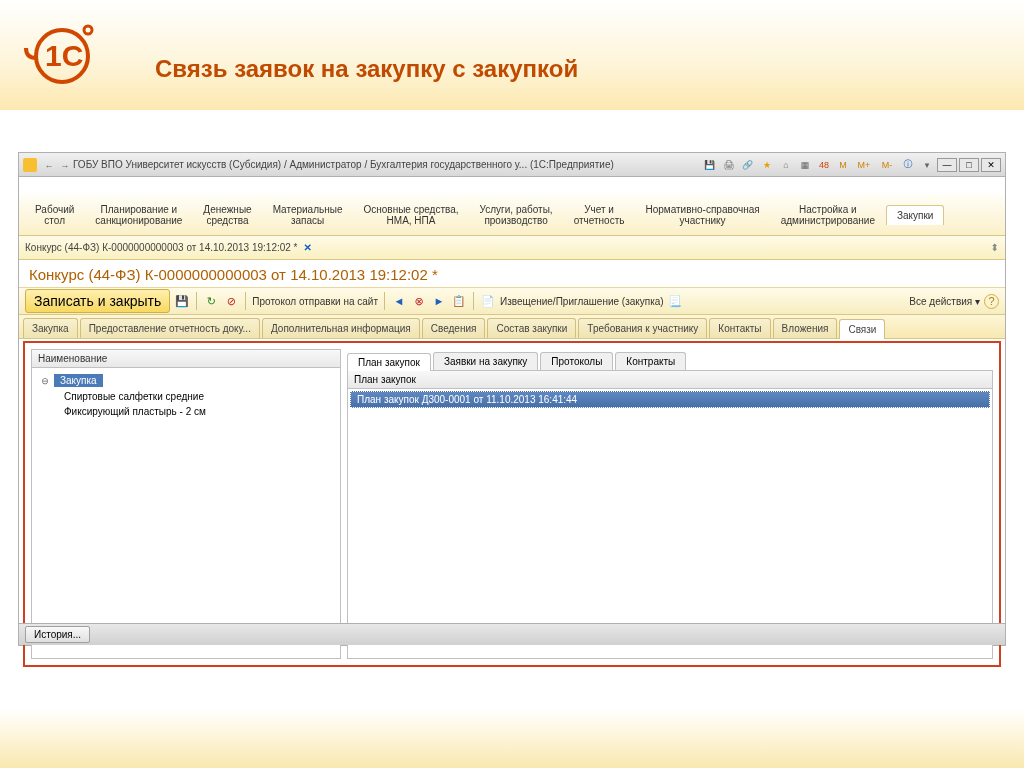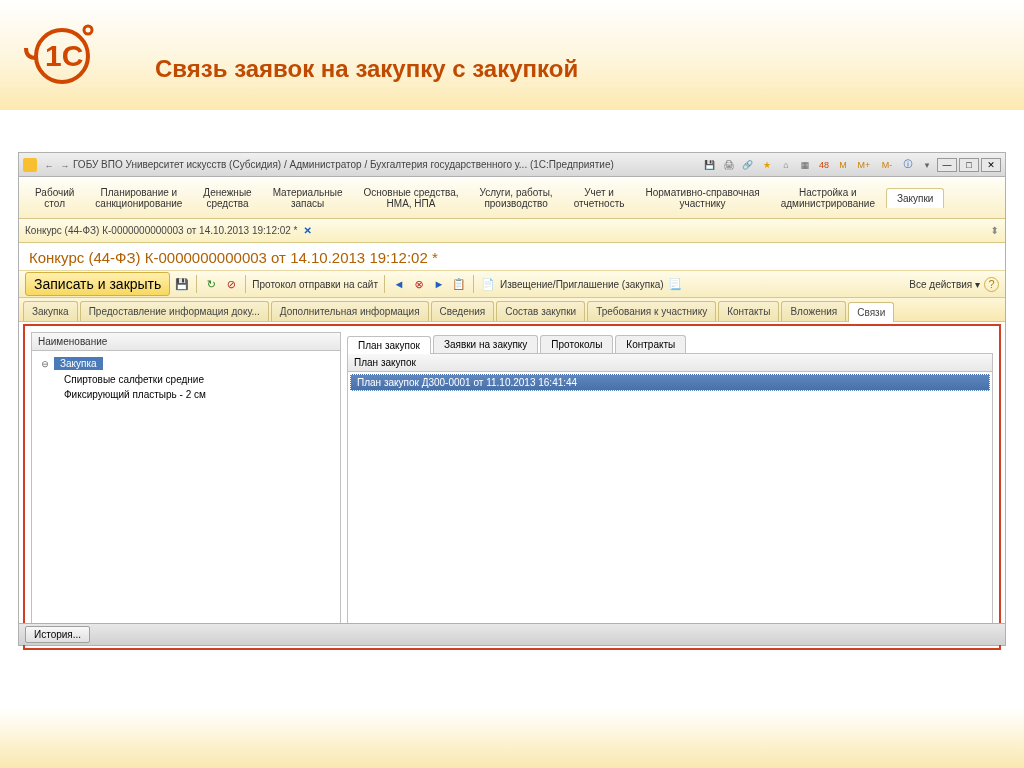--- a/index.html
+++ b/index.html
@@ -11,21 +11,21 @@
 
 .app-window { position: absolute; top: 152px; left: 18px; width: 988px; height: 494px; border: 1px solid #b0b0b0; background: #fff; }
 
 .titlebar { height: 24px; background: linear-gradient(#f0f0f0, #d8d8d8); display: flex; align-items: center; padding: 0 4px; font-size: 10px; border-bottom: 1px solid #b0b0b0; }
 .titlebar .tb-icon { width: 14px; height: 14px; margin-right: 4px; background: #f8c030; border-radius: 2px; }
 .titlebar .tb-text { flex: 1; color: #444; white-space: nowrap; overflow: hidden; text-overflow: ellipsis; }
 .titlebar .tb-icons { display: flex; gap: 3px; }
 .titlebar .tb-btn { width: 16px; height: 16px; display: flex; align-items: center; justify-content: center; font-size: 9px; color: #666; }
 .titlebar .win-btn { width: 20px; height: 14px; border: 1px solid #999; background: #e8e8e8; margin-left: 2px; display: flex; align-items: center; justify-content: center; font-size: 9px; }
 
-.sectionbar { height: 42px; background: linear-gradient(#fffef8, #fbf0c8); border-bottom: 1px solid #d8c888; display: flex; align-items: center; padding: 0 6px; font-size: 10px; }
+.sectionbar { height: 42px; background: linear-gradient(#fffef8, #fbf0c8); border-bottom: 1px solid #d8c888; display: flex; align-items: center; padding: 0 6px; font-size: 10px; margin-top: 17px; }
 .section-item { padding: 4px 10px; text-align: center; color: #333; line-height: 11px; cursor: pointer; border-right: 1px solid transparent; }
 .section-item.active { background: #fff; border: 1px solid #d8c888; border-bottom: none; border-radius: 3px 3px 0 0; }
 
 .doctab-bar { height: 24px; background: linear-gradient(#fffbe8, #faf0c0); border-bottom: 1px solid #d8c888; display: flex; align-items: center; padding: 0 6px; font-size: 10px; color: #444; }
 .doctab-bar .doctab { display: flex; align-items: center; gap: 6px; }
 .doctab-bar .close-x { color: #1060c0; font-weight: bold; cursor: pointer; }
 
 .doc-title { padding: 6px 10px 4px; font-size: 15px; color: #b06000; font-weight: normal; }
 
 .toolbar { height: 28px; background: linear-gradient(#fffbe8, #f8edc0); border-top: 1px solid #e8d8a0; border-bottom: 1px solid #d8c888; display: flex; align-items: center; padding: 0 6px; font-size: 10px; gap: 4px; }
@@ -154,21 +154,21 @@
     <span class="tb-ico">📄</span>
     <span class="tb-link">Извещение/Приглашение (закупка)</span>
     <span class="tb-ico">📃</span>
     <span class="tb-spacer"></span>
     <span class="tb-link">Все действия ▾</span>
     <span class="tb-ico" style="border:1px solid #d0b040;border-radius:8px;width:15px;height:15px;color:#b08000">?</span>
   </div>
 
   <div class="form-tabs">
     <div class="form-tab">Закупка</div>
-    <div class="form-tab">Предоставление информация доку...</div>
+    <div class="form-tab">Предоставление отчетность доку...</div>
     <div class="form-tab">Дополнительная информация</div>
     <div class="form-tab">Сведения</div>
     <div class="form-tab">Состав закупки</div>
     <div class="form-tab">Требования к участнику</div>
     <div class="form-tab">Контакты</div>
     <div class="form-tab">Вложения</div>
     <div class="form-tab active">Связи</div>
   </div>
 
   <div class="content">

